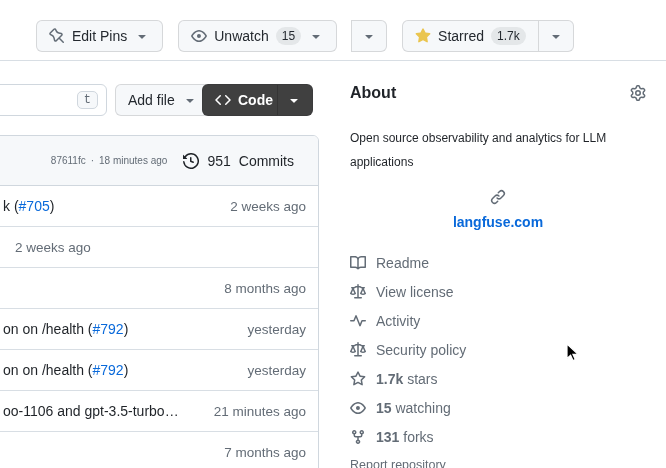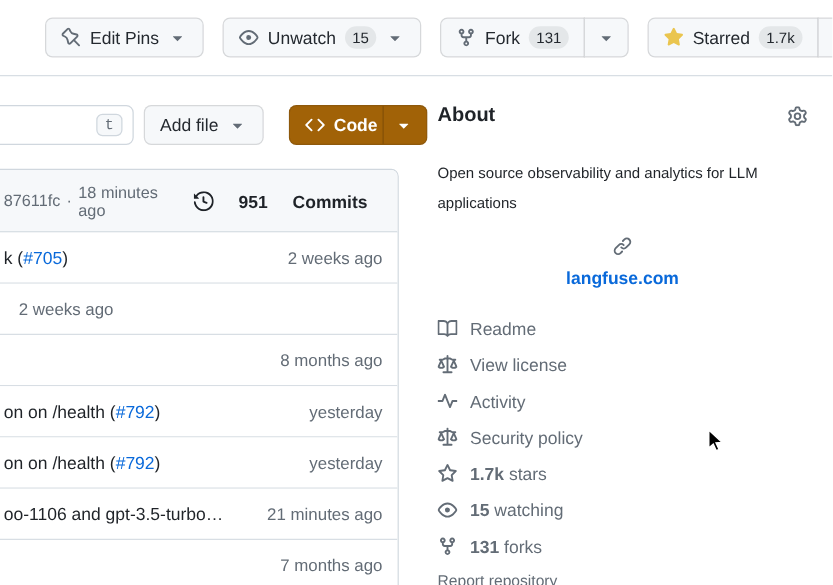--- a/index.html
+++ b/index.html
@@ -5,21 +5,21 @@
   * { margin:0; padding:0; box-sizing:border-box; }
   html,body { background:#fff; }
   .stage {
     position:relative; width:666px; height:468px; overflow:hidden; background:#fff;
     font-family:"Liberation Sans","DejaVu Sans",sans-serif; color:#1f2328; font-size:14px;
   }
   .icon { width:16px; height:16px; fill:currentColor; flex:none; display:block; }
 
   
   .topbar {
-    position:absolute; left:0; top:0; width:666px; height:61px;
+    position:absolute; left:0; top:12px; width:666px; height:49px;
     border-bottom:1px solid #d8dee4; display:flex; align-items:center;
     padding-left:36px; gap:15px; background:#fff;
   }
   .btn {
     height:32px; display:inline-flex; align-items:center; gap:7px;
     padding:0 12px; background:#f6f8fa; border:1px solid rgba(31,35,40,0.15);
     border-radius:6px; font:500 14px "Liberation Sans","DejaVu Sans",sans-serif;
     color:#24292f; cursor:pointer; white-space:nowrap;
   }
   .btn .icon, .btn .caret { color:#636c76; }
@@ -38,43 +38,43 @@
     position:absolute; left:-56px; top:84px; width:163px; height:32px;
     background:#fff; border:1px solid #d0d7de; border-radius:6px;
     display:flex; align-items:center; justify-content:flex-end; padding-right:8px;
   }
   .kbd {
     font:400 12px "Liberation Mono","DejaVu Sans Mono",monospace; color:#636c76;
     border:1px solid #d0d7de; border-radius:5px; padding:1px 6px; background:#f6f8fa;
   }
   .btn-addfile { position:absolute; left:115px; top:84px; }
   .btn-code {
-    position:absolute; left:231px; top:84px; height:32px; display:inline-flex; align-items:center;
-    background:#a16207; color:#fff; border:1px solid rgba(31,35,40,0.15); border-radius:6px;
+    position:absolute; left:202px; top:84px; height:32px; display:inline-flex; align-items:center;
+    background:#404040; color:#fff; border:1px solid rgba(31,35,40,0.15); border-radius:6px;
     font:600 14px "Liberation Sans","DejaVu Sans",sans-serif; padding:0 0 0 12px; cursor:pointer;
   }
   .btn-code .icon { color:#fff; }
   .btn-code .label { margin:0 4px 0 7px; }
   .code-caret {
     height:30px; display:flex; align-items:center; padding:0 10px 0 8px;
     border-left:1px solid rgba(0,0,0,0.18); color:#fff;
   }
 
   
   .file-table {
     position:absolute; left:-8px; top:135px; width:327px; height:345px;
     border:1px solid #d0d7de; border-radius:6px; background:#fff; overflow:hidden;
   }
   .ft-header {
     height:50px; background:#f6f8fa; border-bottom:1px solid #d0d7de;
     display:flex; align-items:center; justify-content:flex-end; gap:16px;
     padding:0 24px 0 10px;
   }
-  .commit-meta { color:#636c76; font-size:13px; display:flex; gap:5px; align-items:center; }
-  .commits-link { display:flex; align-items:center; gap:20px; color:#1f2328; font-weight:700; cursor:pointer; }
+  .commit-meta { color:#636c76; font-size:10px; display:flex; gap:5px; align-items:center; }
+  .commits-link { display:flex; align-items:center; gap:8px; color:#1f2328; font-weight:400; cursor:pointer; }
   .commits-link .icon { color:#1f2328; }
   .ft-row {
     height:41px; display:flex; align-items:center; justify-content:space-between;
     padding:0 12px 0 10px; border-bottom:1px solid #d8dee4; background:#fff;
   }
   .ft-row:last-child { border-bottom:none; }
   .ft-msg { white-space:nowrap; overflow:hidden; color:#1f2328; }
   .ft-msg .link { color:#0969da; cursor:pointer; }
   .ft-time { color:#636c76; font-size:13.5px; flex:none; margin-left:12px; }
 
@@ -162,27 +162,20 @@
           <use href="#i-eye"></use>
         </svg>
       <span>Unwatch</span>
       <span class="counter">15</span>
       <svg class="icon caret">
           <use href="#i-caret"></use>
         </svg>
     </button>
 
     <div class="btn-group">
-      <button class="btn seg-main">
-        <svg class="icon">
-            <use href="#i-fork"></use>
-          </svg>
-        <span>Fork</span>
-        <span class="counter">131</span>
-      </button>
       <button class="btn seg-caret">
         <svg class="icon caret">
             <use href="#i-caret"></use>
           </svg>
       </button>
     </div>
 
     <div class="btn-group">
       <button class="btn seg-main">
         <svg class="icon star-gold">

